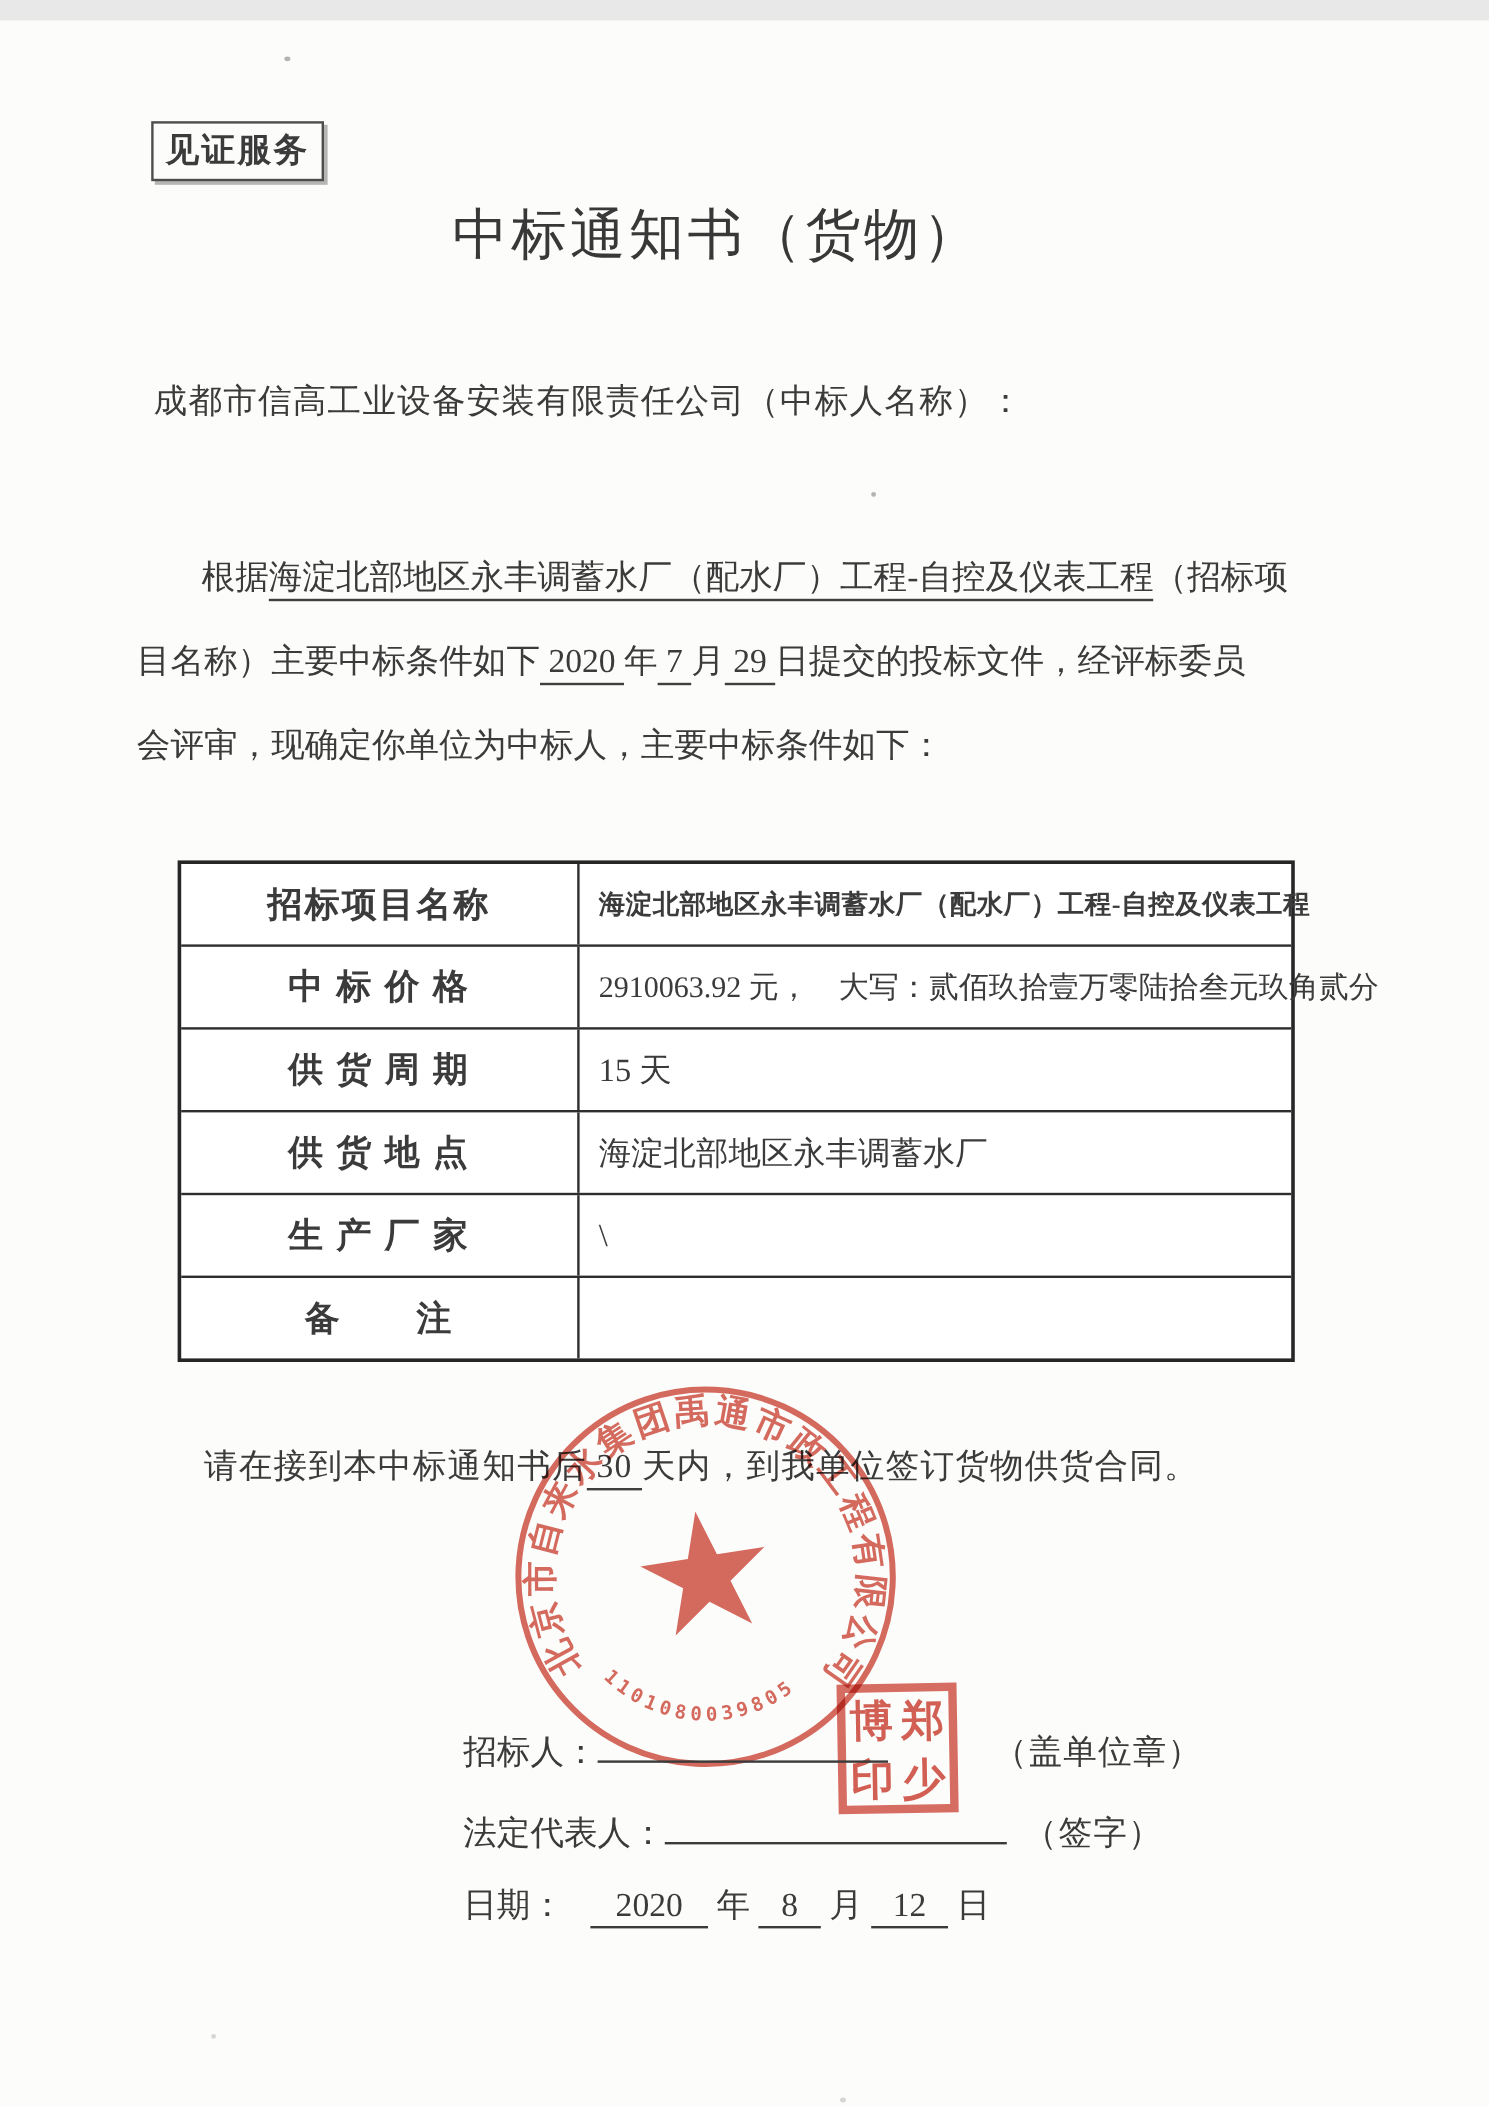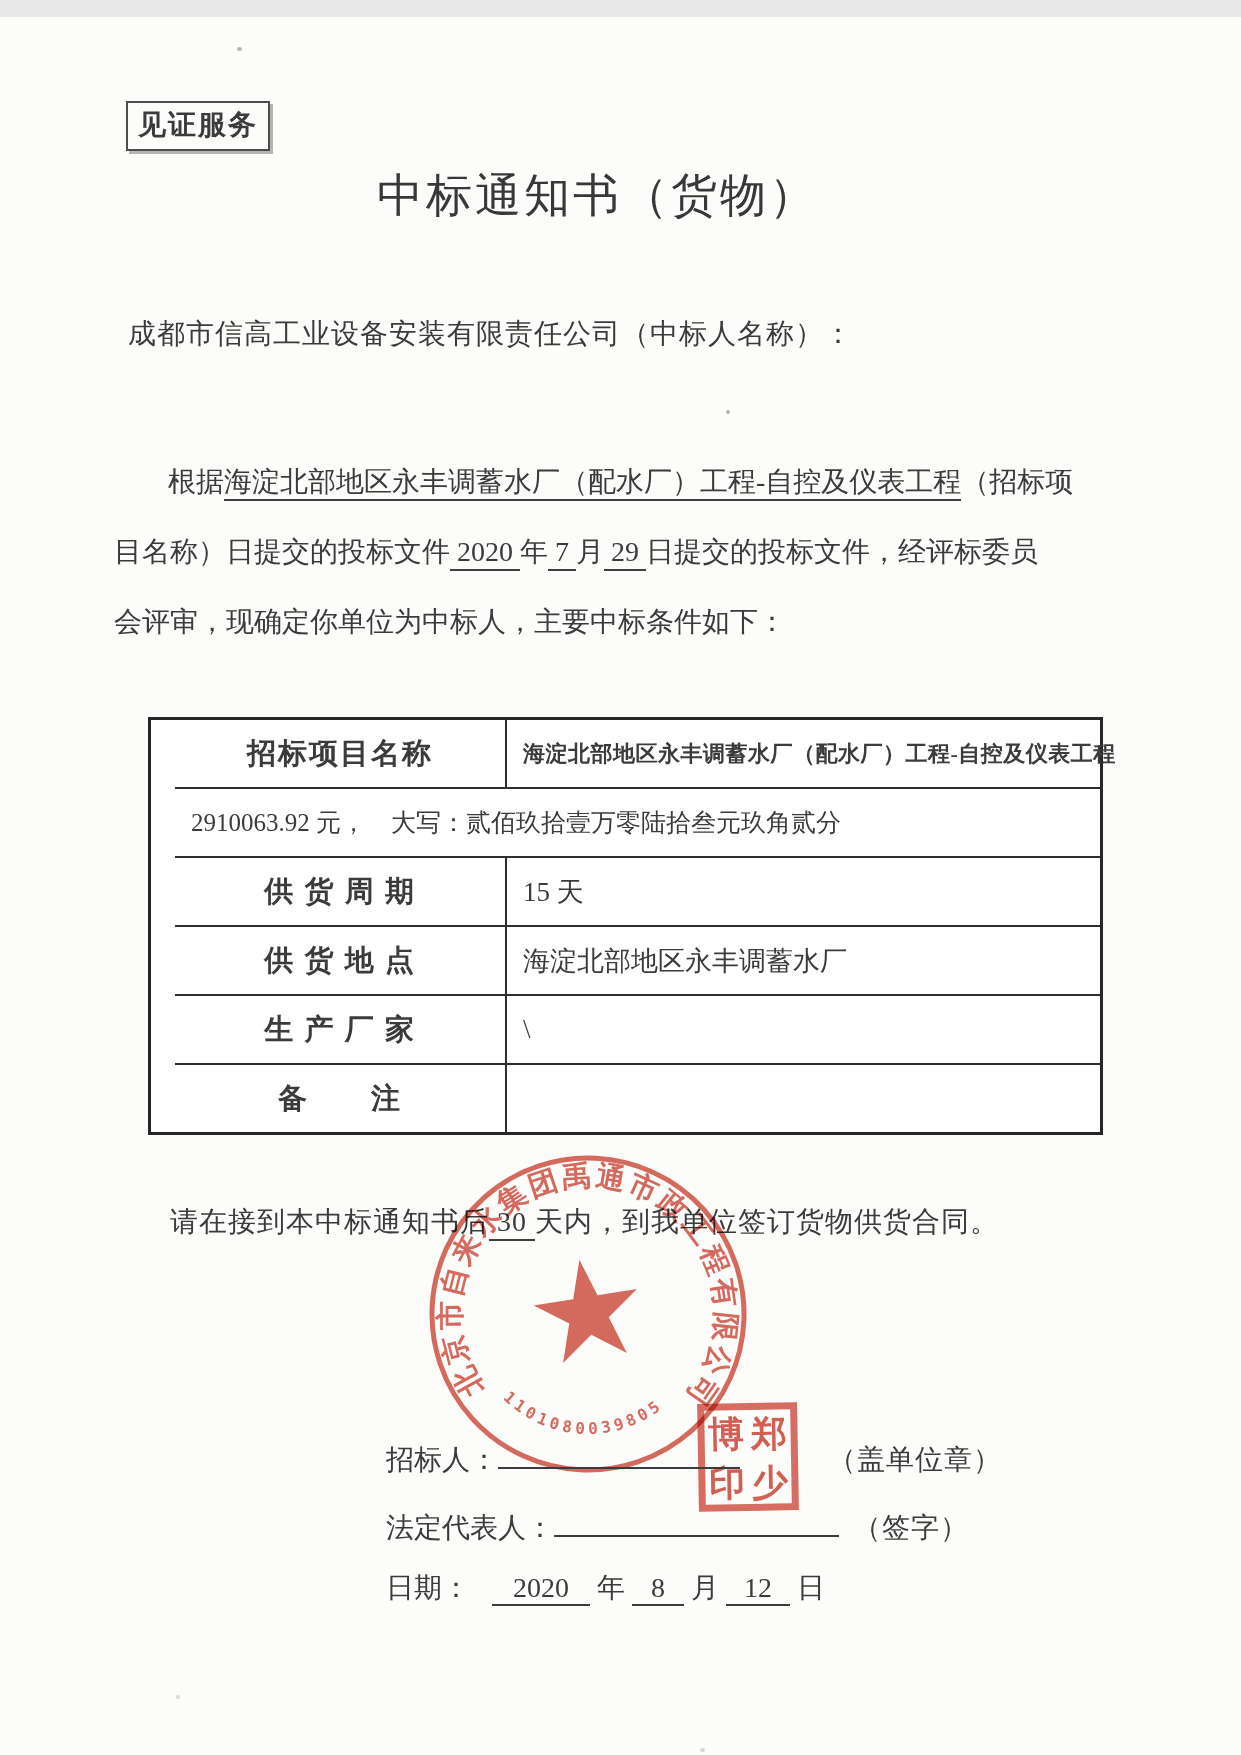--- a/index.html
+++ b/index.html
@@ -37,21 +37,20 @@
   }
   .para-line{white-space:pre;}
   .para-line:first-child{text-indent:54px;}
   .rich span{white-space:pre;}
   .u{border-bottom:2px solid #3f3f3f;padding-bottom:2px;}
   
   .award-table{
     position:absolute;left:148px;top:700px;width:925px;
     border:3px solid #262626;
     background:#fff;
-    padding-left:24px;
   }
   .t-row{display:flex;height:67px;border-top:2px solid #2e2e2e;}
   .t-row:first-child{border-top:none;}
   .t-label{
     width:330px;flex:0 0 330px;
     border-right:2px solid #2e2e2e;
     display:flex;align-items:center;justify-content:center;
     font-size:29px;font-weight:700;letter-spacing:2px;
     white-space:pre;
   }
@@ -110,30 +109,31 @@
   <div class="witness-box">
     <span>见证服务</span>
   </div>
 
   <div class="doc-title">中标通知书（货物）</div>
 
   <div class="addressee">成都市信高工业设备安装有限责任公司（中标人名称）：</div>
 
   <div class="main-para">
     <div class="para-line rich"><span>根据</span><span class="u">海淀北部地区永丰调蓄水厂（配水厂）工程-自控及仪表工程</span><span>（招标项</span></div>
-    <div class="para-line rich"><span>目名称）日提交的投标文件</span><span class="u"> 2020 </span><span>年</span><span class="u"> 7 </span><span>月</span><span class="u"> 29 </span><span>日提交的投标文件，经评标委员</span></div>
+    <div class="para-line rich"><span>目名称）主要中标条件如下</span><span class="u"> 2020 </span><span>年</span><span class="u"> 7 </span><span>月</span><span class="u"> 29 </span><span>日提交的投标文件，经评标委员</span></div>
     <div class="para-line rich"><span>会评审，现确定你单位为中标人，主要中标条件如下：</span></div>
   </div>
 
   <div class="award-table" id="award-table">
       <div class="t-row">
         <div class="t-label">招标项目名称</div>
         <div class="t-value">海淀北部地区永丰调蓄水厂（配水厂）工程-自控及仪表工程</div>
       </div>
       <div class="t-row">
+        <div class="t-label">中 标 价 格</div>
         <div class="t-value">2910063.92 元，　大写：贰佰玖拾壹万零陆拾叁元玖角贰分</div>
       </div>
       <div class="t-row">
         <div class="t-label">供 货 周 期</div>
         <div class="t-value">15 天</div>
       </div>
       <div class="t-row">
         <div class="t-label">供 货 地 点</div>
         <div class="t-value">海淀北部地区永丰调蓄水厂</div>
       </div>

